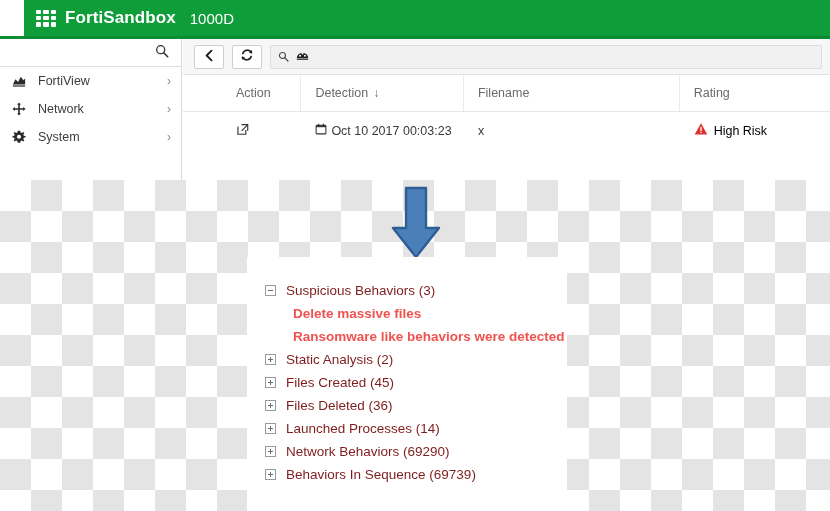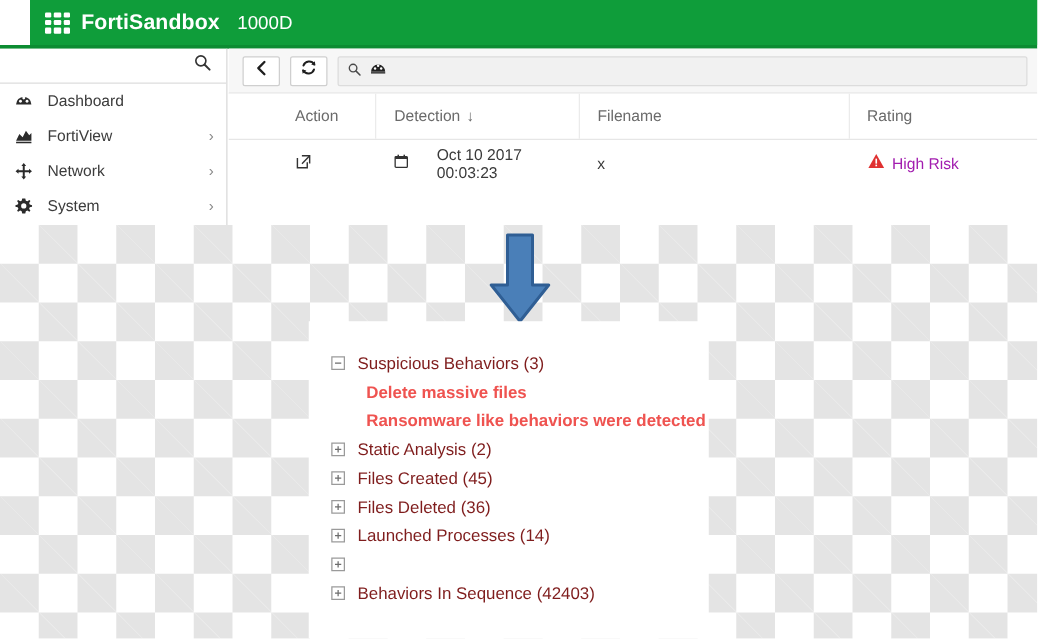--- a/index.html
+++ b/index.html
@@ -195,22 +195,22 @@
     border-right: 1px solid #ebebeb;
   }
   .td {
     color: #3a3a3a;
   }
   .col-action   { width: 84px; }
   .col-detection{ width: 173px; }
   .col-filename { width: 230px; }
   .col-rating   { width: 160px; border-right: none; }
   .sort-arrow { margin-left: 5px; color: #6a6a6a; font-size: 12px; }
-  .risk-text { color: #a21caf; margin-left: 6px; font-size: 12.5px; }
-  .date-text { margin-left: 22px; }
+  .risk-text { color: #000000; margin-left: 6px; font-size: 12.5px; }
+  .date-text { margin-left: 4px; }
 
   
   #detail-card {
     position: absolute;
     left: 247px;
     top: 257px;
     width: 320px;
     height: 254px;
     background: #ffffff;
   }
@@ -298,32 +298,20 @@
   <div id="sidebar">
     <div id="sidebar-search">
       <span>
         <svg width="14" height="14" viewBox="0 0 16 16">
           <circle cx="6.5" cy="6.5" r="4.6" fill="none" stroke="#333" stroke-width="1.5"></circle>
           <line x1="10" y1="10" x2="14.5" y2="14.5" stroke="#333" stroke-width="1.8" stroke-linecap="round"></line>
         </svg>
       </span>
     </div>
 
-    <div class="nav-item">
-      <span class="nav-icon">
-        <svg width="14" height="14" viewBox="0 0 16 16">
-          <path d="M1 11 A7 7 0 0 1 15 11 L1 11 Z" fill="#2b2b2b"></path>
-          <circle cx="5" cy="8" r="1.3" fill="#ffffff"></circle>
-          <circle cx="11" cy="8" r="1.3" fill="#ffffff"></circle>
-          <circle cx="8" cy="5" r="1.3" fill="#ffffff"></circle>
-        </svg>
-      </span>
-      <span class="nav-label">Dashboard</span>
-      <span class="nav-chevron"></span>
-    </div>
 
     <div class="nav-item">
       <span class="nav-icon">
         <svg width="14" height="14" viewBox="0 0 16 16">
           <path d="M1 12 L4 6 L7 9 L10 3 L13 7 L15 5 L15 12 Z" fill="#2b2b2b"></path>
           <rect x="1" y="13" width="14" height="1.4" fill="#2b2b2b"></rect>
         </svg>
       </span>
       <span class="nav-label">FortiView</span>
       <span class="nav-chevron">›</span>
@@ -466,23 +454,24 @@
         <span class="tlabel">Files Deleted (36)</span>
       </div>
 
       <div class="tnode">
         <span class="expander plus"></span>
         <span class="tlabel">Launched Processes (14)</span>
       </div>
 
       <div class="tnode">
         <span class="expander plus"></span>
-      </div>
-
-      <div class="tnode">
-        <span class="expander plus"></span>
-        <span class="tlabel">Behaviors In Sequence (42403)</span>
+        <span class="tlabel">Network Behaviors (69290)</span>
+      </div>
+
+      <div class="tnode">
+        <span class="expander plus"></span>
+        <span class="tlabel">Behaviors In Sequence (69739)</span>
       </div>
 
     </div>
   </div>
 
 </div>
 
 </body></html>

